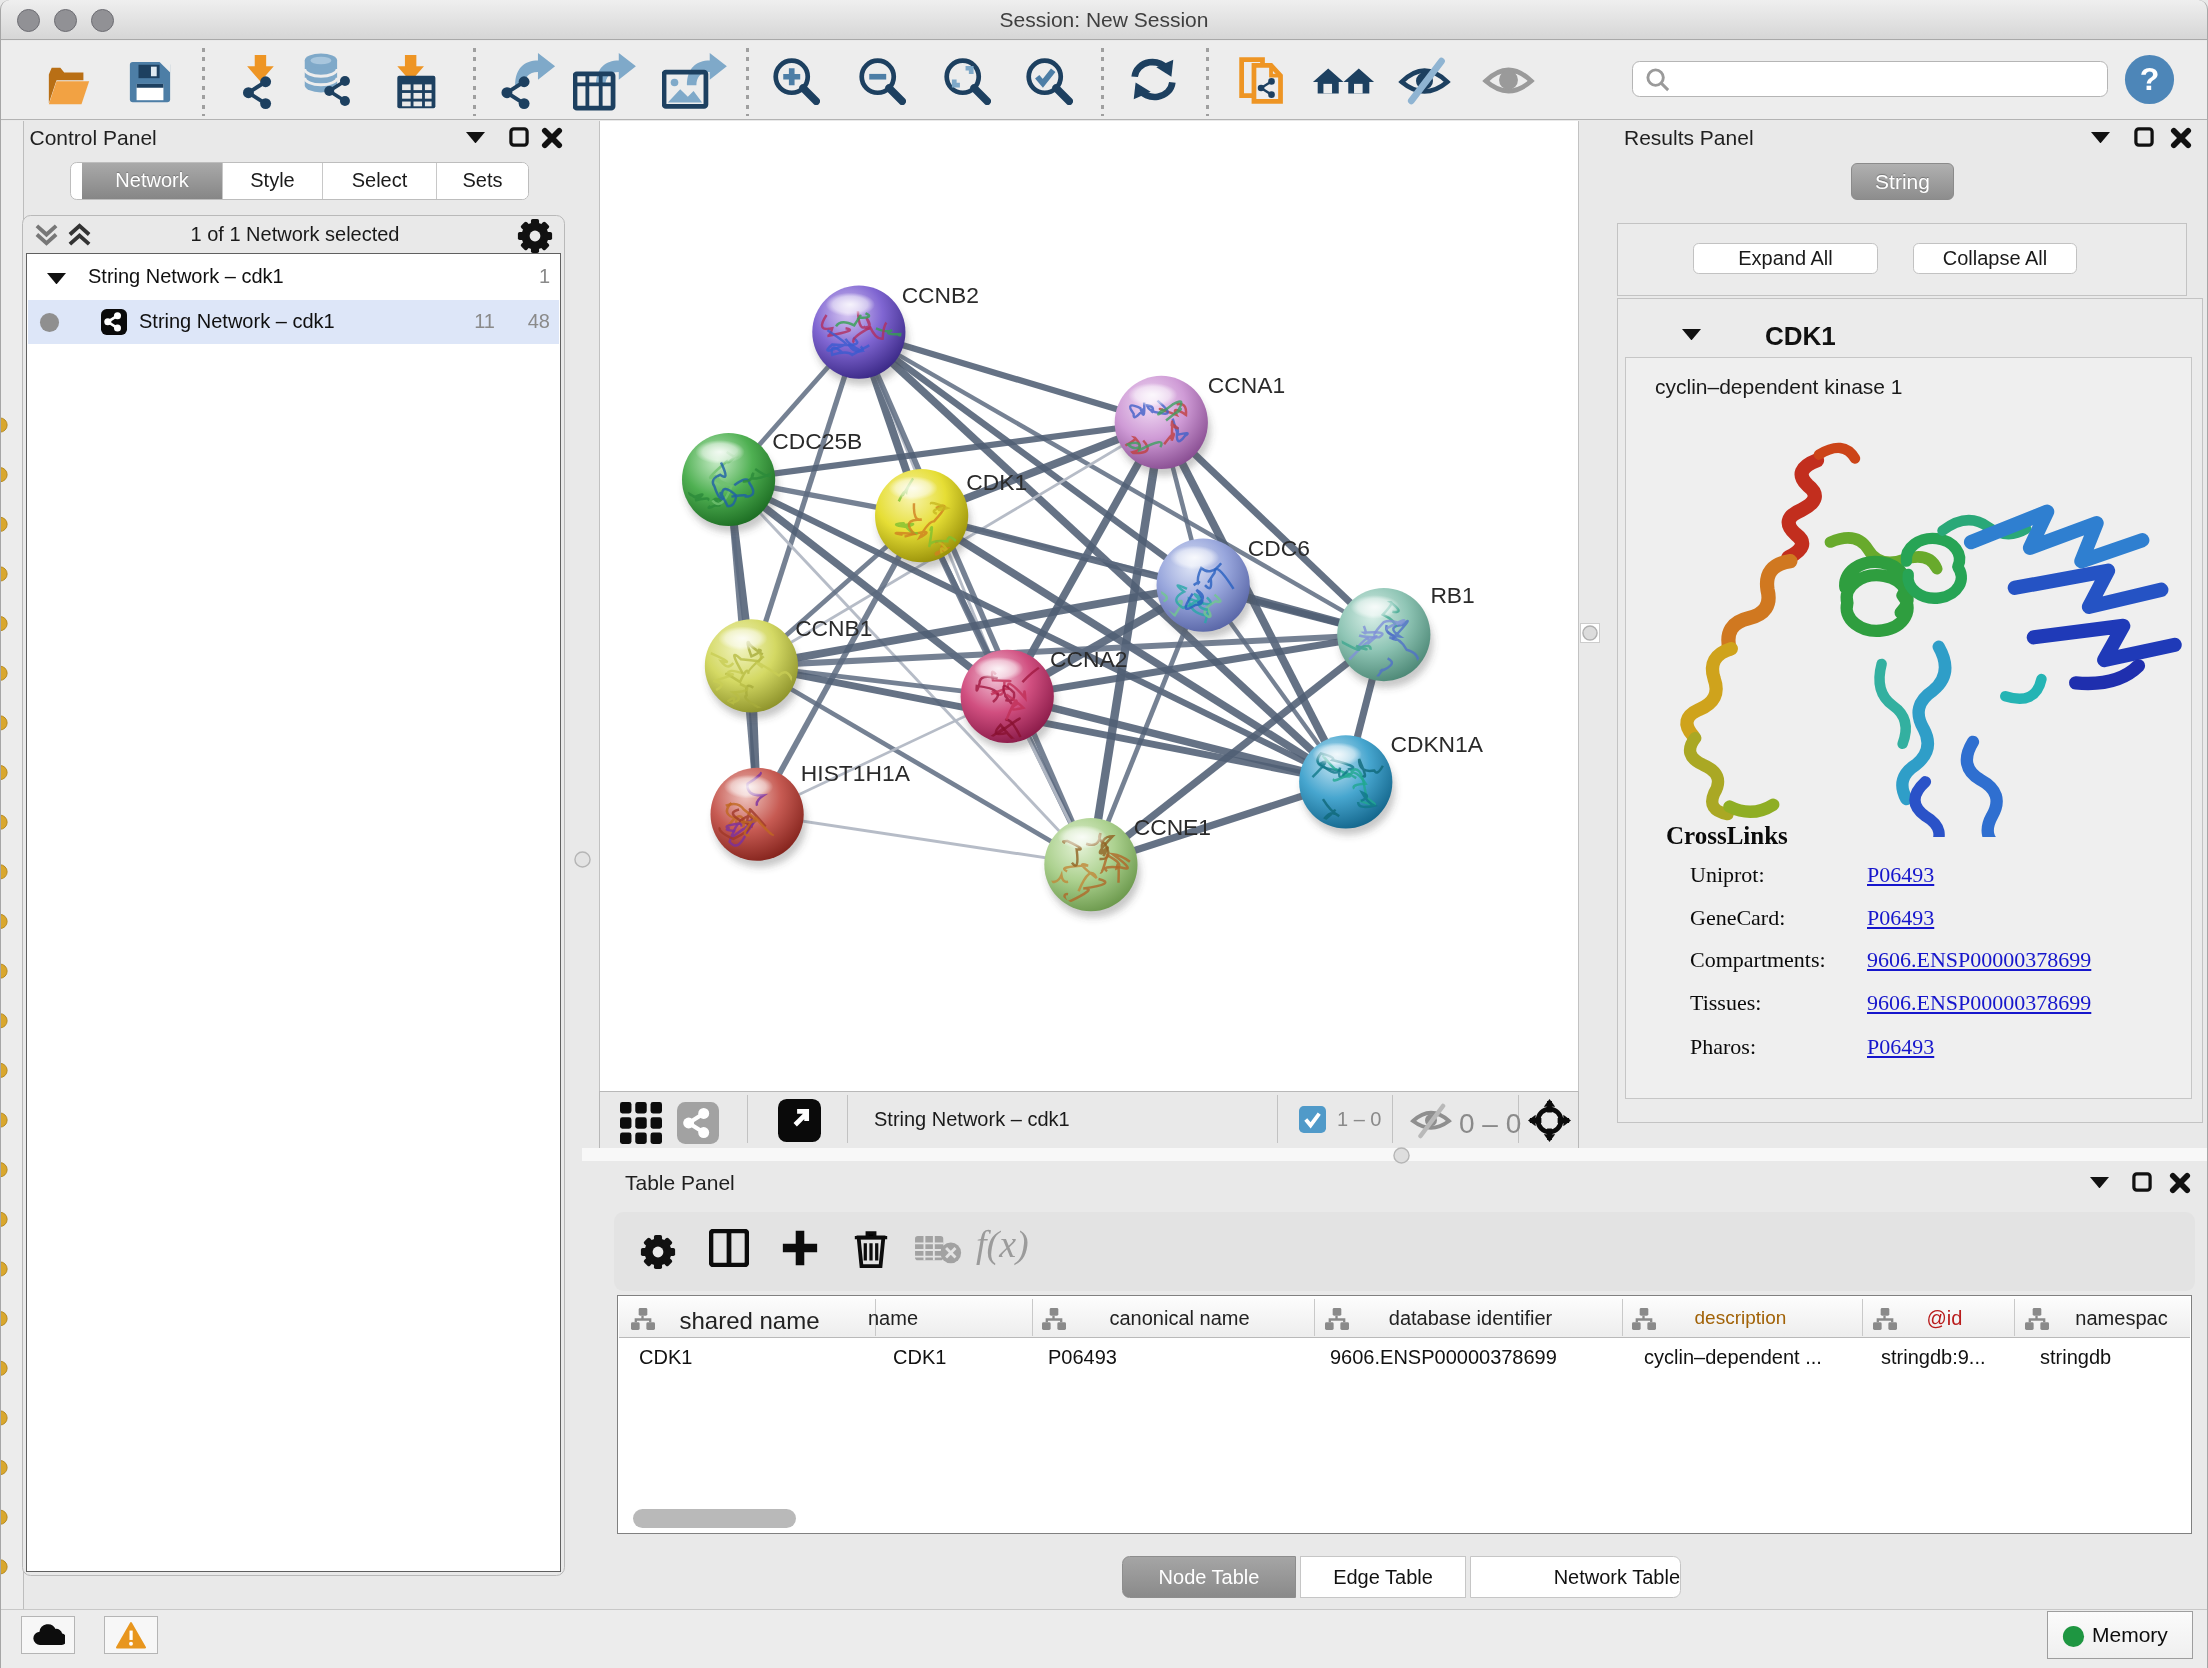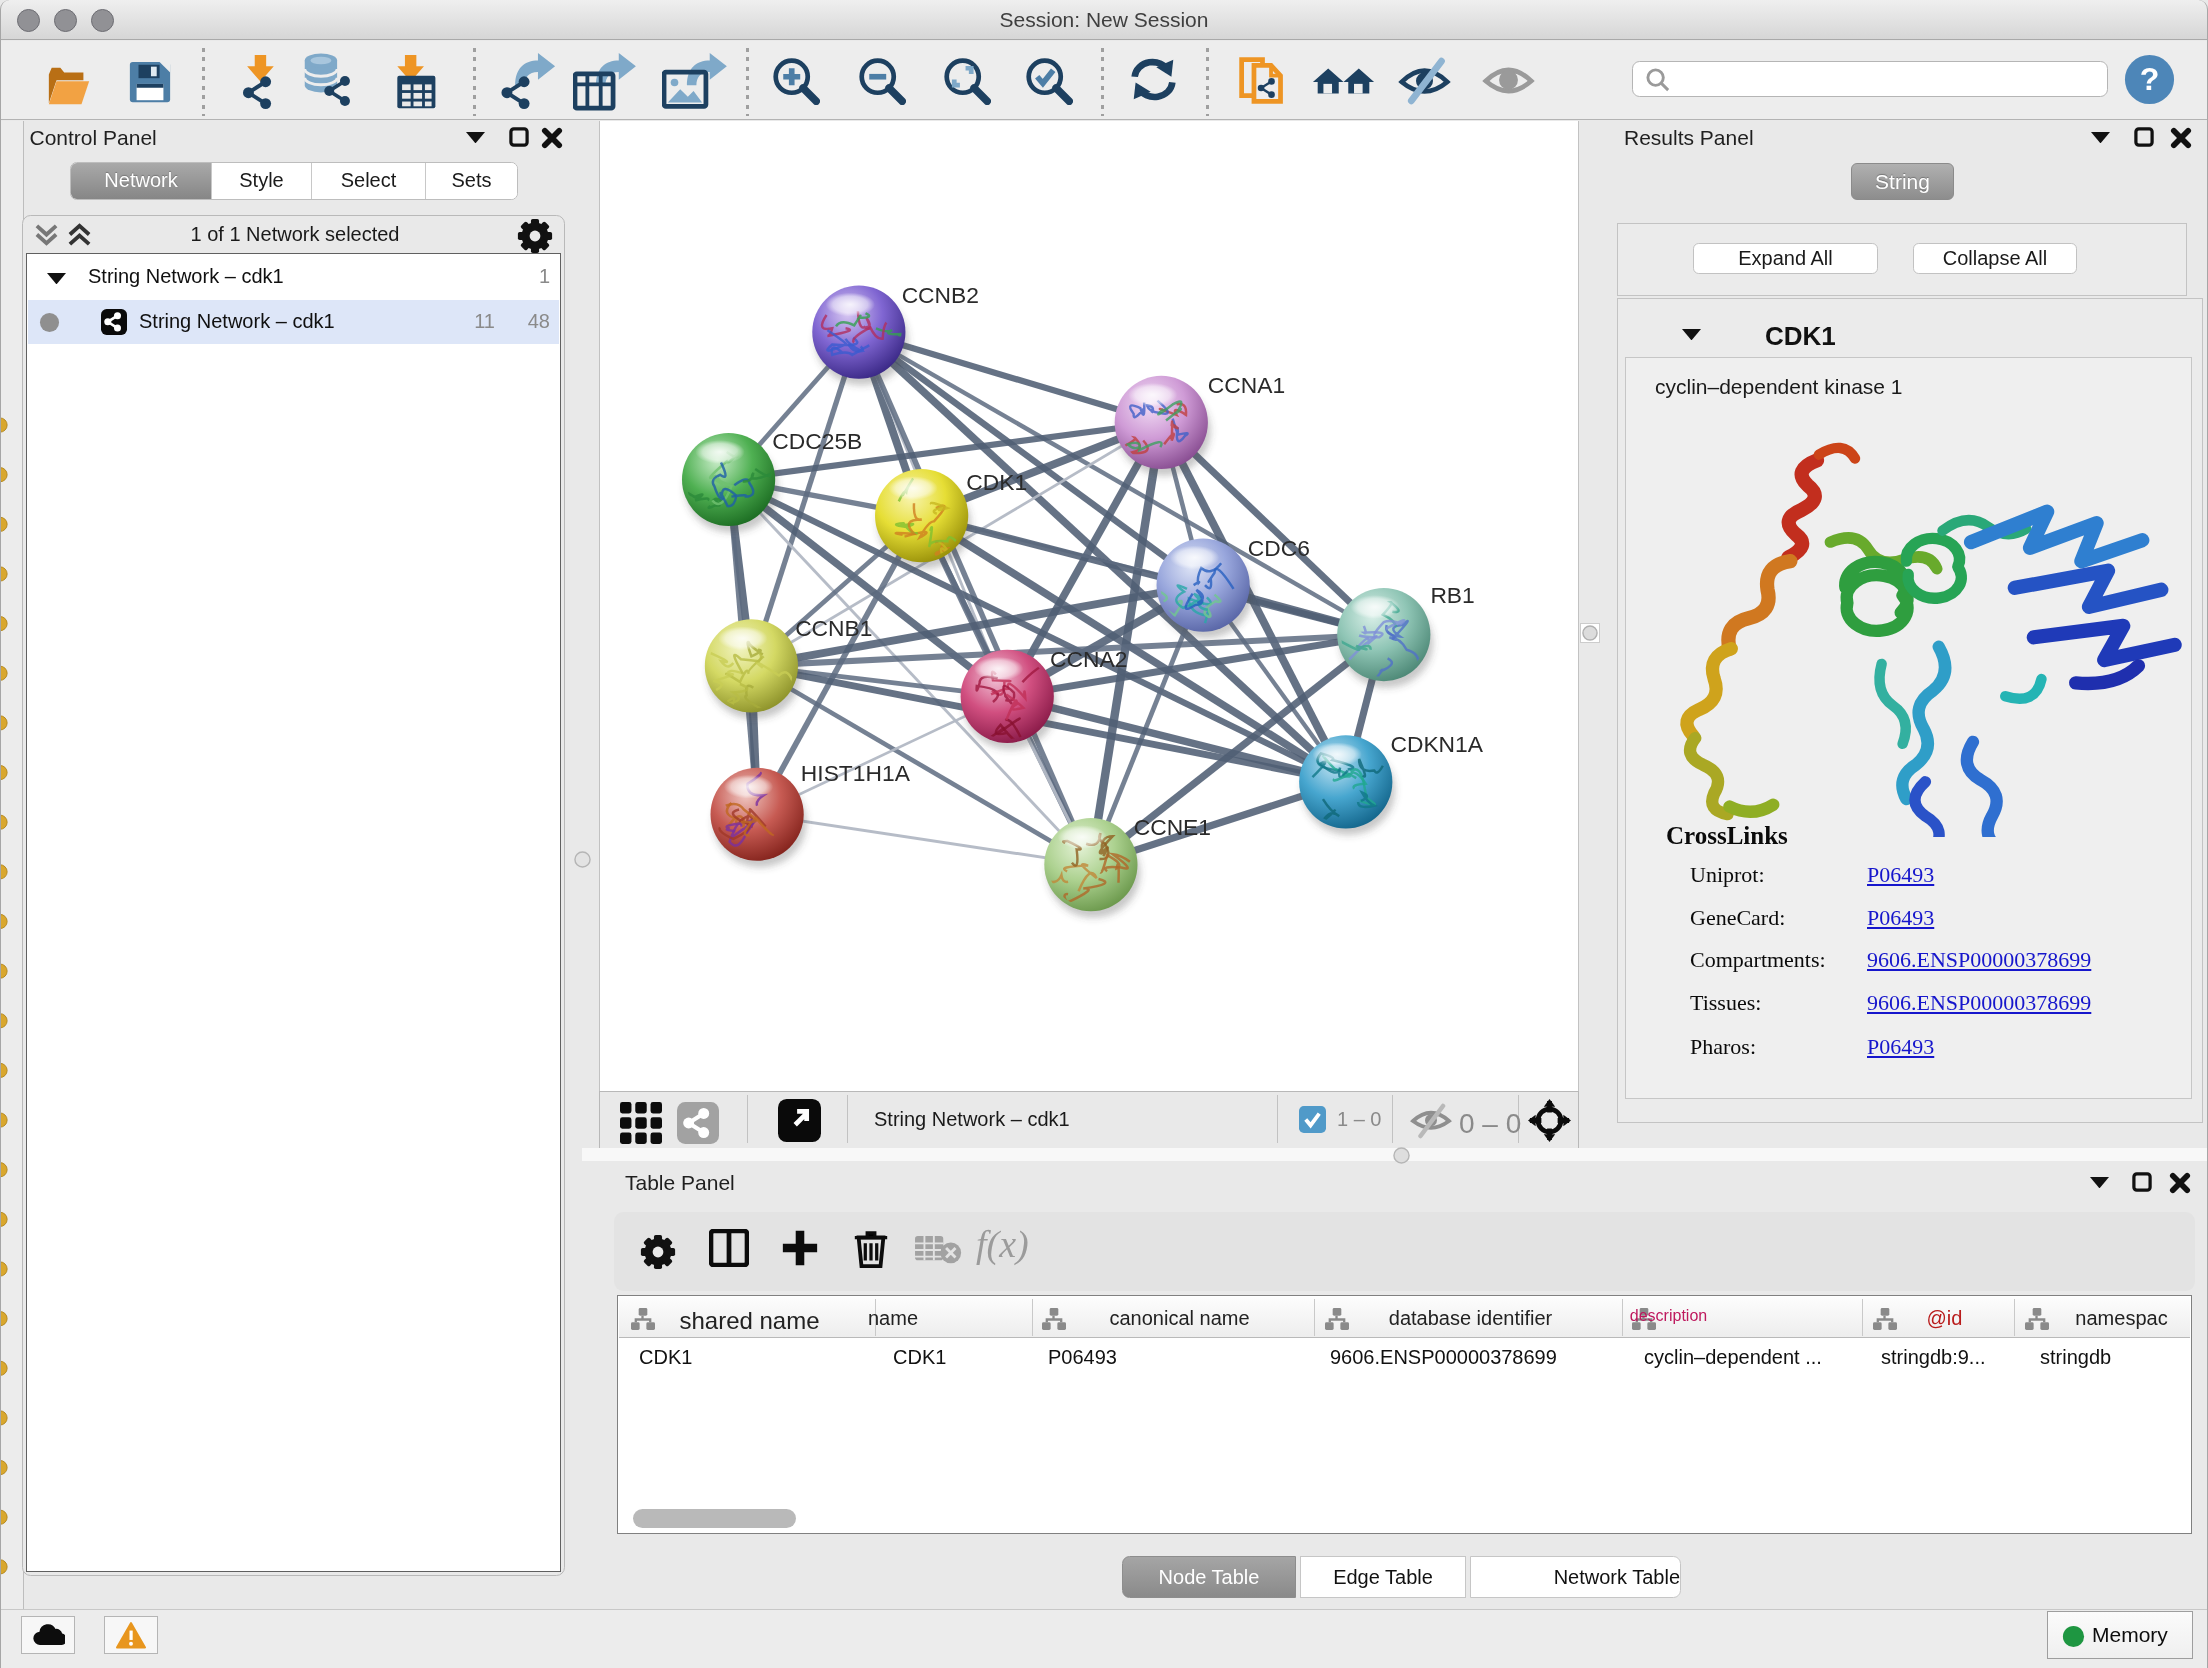--- a/index.html
+++ b/index.html
@@ -6,21 +6,21 @@
 .abs{position:absolute;}
 #titlebar{left:0;top:0;width:2208px;height:40px;background:linear-gradient(#efefef,#d6d6d6);
  border-bottom:1px solid #a9a9a9;border-radius:9.5px 9.5px 0 0;}
 .tl{top:8.6px;width:23px;height:23px;border-radius:50%;background:#919195;border:1.4px solid #6d6d73;}
 #title{left:0;top:0;width:2208px;height:38px;text-align:center;line-height:40px;
  font-size:21px;color:#3f3f3f;font-weight:500;}
 #toolbar{left:0;top:41px;width:2208px;height:79px;background:#ededed;border-bottom:1px solid #b3b3b3;}
 .tsep{top:48px;height:68px;width:2.9px;position:absolute;background:repeating-linear-gradient(#9f9f9f 0 3.8px,rgba(0,0,0,0) 3.8px 9.5px);}
 #searchbox{left:1632px;top:61px;width:476px;height:36px;background:#fff;border:1.9px solid #b5b5b5;border-radius:7.6px;}
 .ptitle{font-size:21px;color:#1f1f1f;}
-.tabseg{position:absolute;display:flex;border:1.4px solid #bdbdbd;border-radius:6.7px;overflow:hidden;background:#fff;}
+.tabseg{position:absolute;display:flex;border:1.4px solid #bdbdbd;border-radius:6.7px;overflow:hidden;background:#fff;padding-left:11px;}
 .tabseg div{font-size:20px;color:#1a1a1a;text-align:center;line-height:35px;background:#fff;border-left:1.4px solid #c8c8c8;}
 .tabseg div:first-child{border-left:none;}
 .tabseg div.sel{background:linear-gradient(#a9a9a9,#868686);color:#fff;text-shadow:0 -1px 1px rgba(0,0,0,.25);}
 #cp-box{left:22px;top:215px;width:543px;height:1361px;border:1.4px solid #b9b9b9;border-radius:8.6px;background:#e9e9e9;}
 #cp-list{left:26px;top:253px;width:535px;height:1319px;background:#fff;border:1.9px solid #606060;}
 .graytxt{color:#8a8a8a;}
 #netwhite{left:599px;top:121px;width:980px;height:970px;background:#fff;border-left:1px solid #c2c2c2;border-right:1px solid #c2c2c2;}
 #netbar{left:599px;top:1091px;width:980px;height:57px;background:#e9e9e9;border:1px solid #b8b8b8;border-bottom:none;}
 .nsep{position:absolute;top:3.8px;height:48px;width:0;border-left:1px solid #c2c2c2;}
 #hdivider{left:582px;top:1148px;width:1626px;height:13.3px;background:#f8f8f8;}
@@ -797,21 +797,21 @@
       <rect x="9" y="1" width="9" height="8" rx="1.5"></rect>
       <rect x="1" y="16" width="9" height="8" rx="1.5"></rect>
       <rect x="17" y="16" width="9" height="8" rx="1.5"></rect>
     <path d="M13 9 v4 M6 16 v-3 h15 v3" stroke="#8a8a8a" stroke-width="2.4" fill="none"></path>
     </g>
   </svg>
 <div class="abs" style="left:645px;top:1307px;width:209px;text-align:center;font-size:24px;color:#222">shared name</div>
 <div class="abs" style="left:868px;top:1307px;width:152px;text-align:left;font-size:20px;color:#222">name</div>
 <div class="abs" style="left:1055px;top:1307px;width:249px;text-align:center;font-size:20px;color:#222">canonical name</div>
 <div class="abs" style="left:1328px;top:1307px;width:285px;text-align:center;font-size:20px;color:#222">database identifier</div>
-<div class="abs" style="left:1566px;top:1307px;width:205px;text-align:center;font-size:16px;color:#be185d">description</div>
+<div class="abs" style="left:1638px;top:1307px;width:205px;text-align:center;font-size:19px;color:#a16207">description</div>
 <div class="abs" style="left:1886px;top:1307px;width:117px;text-align:center;font-size:20px;color:#b91c1c">@id</div>
 <div class="abs" style="left:2050px;top:1307px;width:143px;text-align:center;font-size:20px;color:#222">namespac</div>
 <div class="abs" style="left:639px;top:1346px;font-size:20px;color:#111">CDK1</div>
 <div class="abs" style="left:893px;top:1346px;font-size:20px;color:#111">CDK1</div>
 <div class="abs" style="left:1048px;top:1346px;font-size:20px;color:#111">P06493</div>
 <div class="abs" style="left:1330px;top:1346px;font-size:20px;color:#111">9606.ENSP00000378699</div>
 <div class="abs" style="left:1644px;top:1346px;font-size:20px;color:#111">cyclin–dependent ...</div>
 <div class="abs" style="left:1881px;top:1346px;font-size:20px;color:#111">stringdb:9...</div>
 <div class="abs" style="left:2040px;top:1346px;font-size:20px;color:#111">stringdb</div>
 <div class="abs" style="left:633px;top:1509px;width:163px;height:19px;background:#b9b9b9;border-radius:9.5px"></div>

